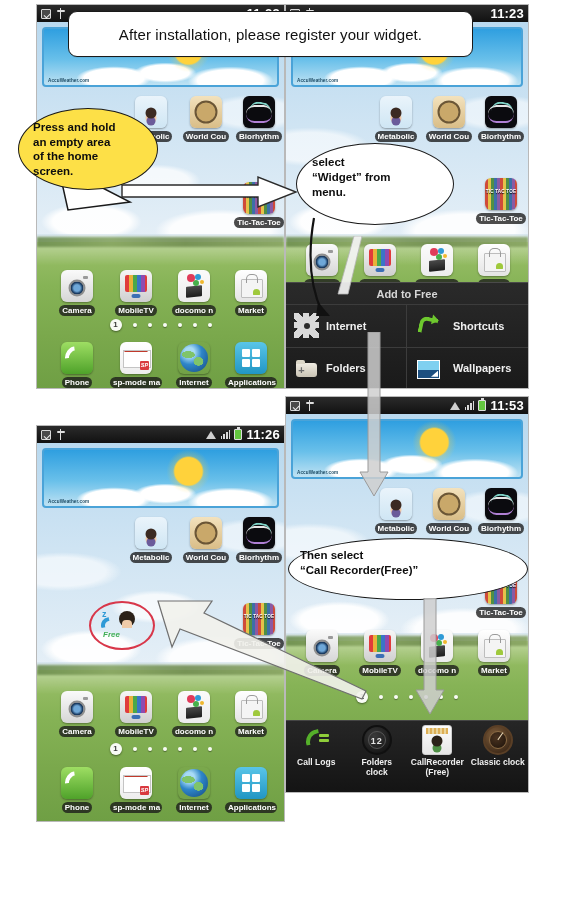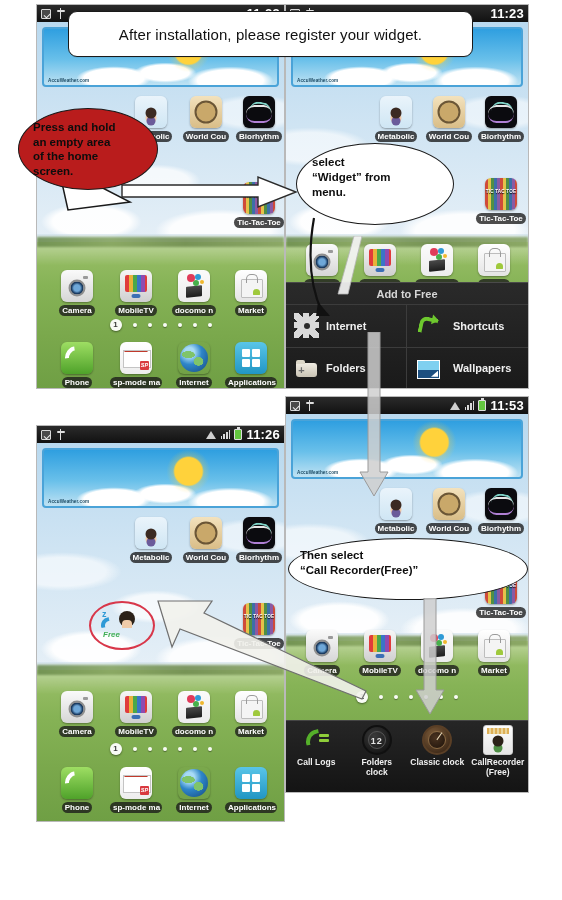--- a/index.html
+++ b/index.html
@@ -280,21 +280,21 @@
       background:#e8d8b8;transform-origin:bottom center;transform:translate(-50%,-100%) rotate(35deg);}
 
   
   .callout-rect{
     position:absolute; background:#fff; border:1.6px solid #1a1a1a;
     border-radius:9px; display:flex; align-items:center; justify-content:center;
     font-size:15px; color:#111; font-weight:normal; letter-spacing:.1px;
     z-index:40; box-shadow:0 1px 0 rgba(0,0,0,.05);
   }
   .bubble{
-    position:absolute; background:#b91c1c; border:1.5px solid #1a1a1a;
+    position:absolute; background:#fde047; border:1.5px solid #1a1a1a;
     border-radius:50%; z-index:40;
   }
   .bubble .txt{
     position:absolute; left:0; right:0; top:50%; transform:translateY(-50%);
     padding:0 14px; font-size:11.5px; line-height:14.5px; color:#0d0d0d;
     font-weight:bold; white-space:pre-line;
   }
   .bubble-open{
     position:absolute; background:#fff; border:1.5px solid #1a1a1a;
     border-radius:50%; z-index:34;
@@ -691,26 +691,26 @@
           <div class="wt-ic wi-calllog"></div>
           <div class="wt-lbl">Call Logs</div>
         </div>
         <div class="wt-item">
           <div class="wt-ic wi-uclock">
             <span>12</span>
           </div>
           <div class="wt-lbl">Folders clock</div>
         </div>
         <div class="wt-item">
+          <div class="wt-ic wi-rec"></div>
+          <div class="wt-lbl">CallRecorder(Free)</div>
+        </div>
+        <div class="wt-item">
           <div class="wt-ic wi-cclock"></div>
           <div class="wt-lbl">Classic clock</div>
-        </div>
-        <div class="wt-item">
-          <div class="wt-ic wi-rec"></div>
-          <div class="wt-lbl">CallRecorder(Free)</div>
         </div>
       </div>
     </div>
   </div>
 
   <div class="callout-rect" style="left:68px; top:11px; width:405px; height:46px;">
     <span>After installation, please register your widget.</span>
   </div>
 
   <svg class="tail" style="left:20px; top:160px; width:130px; height:70px;" viewBox="0 0 130 70">

